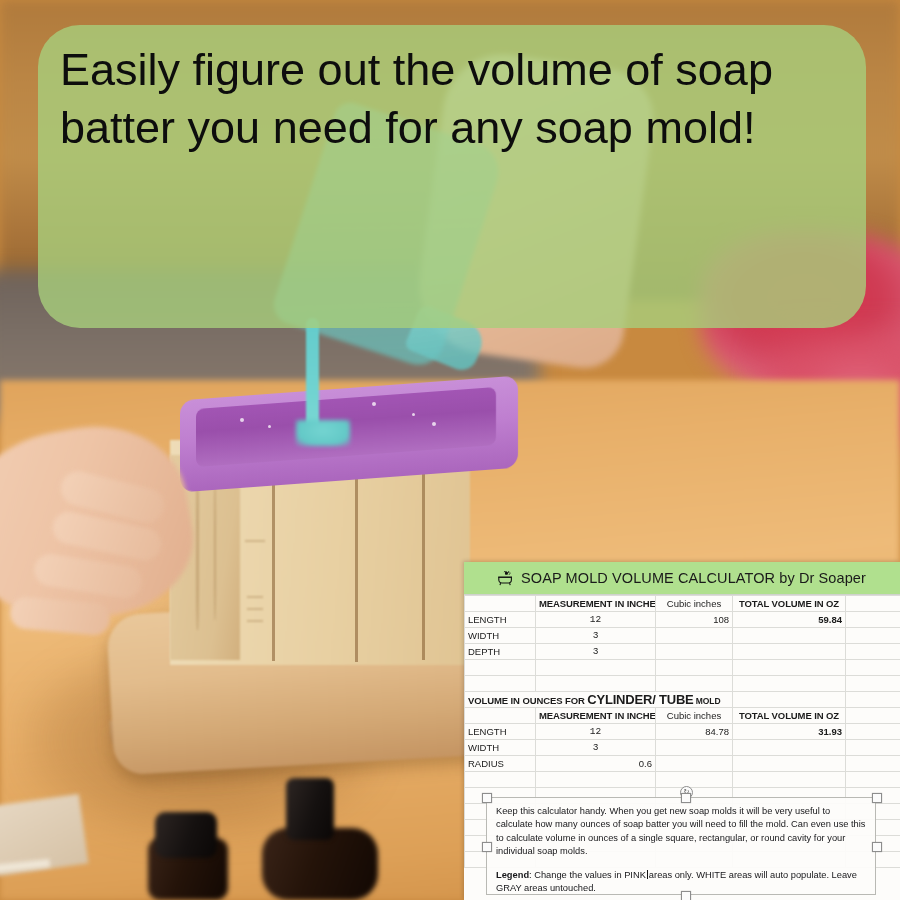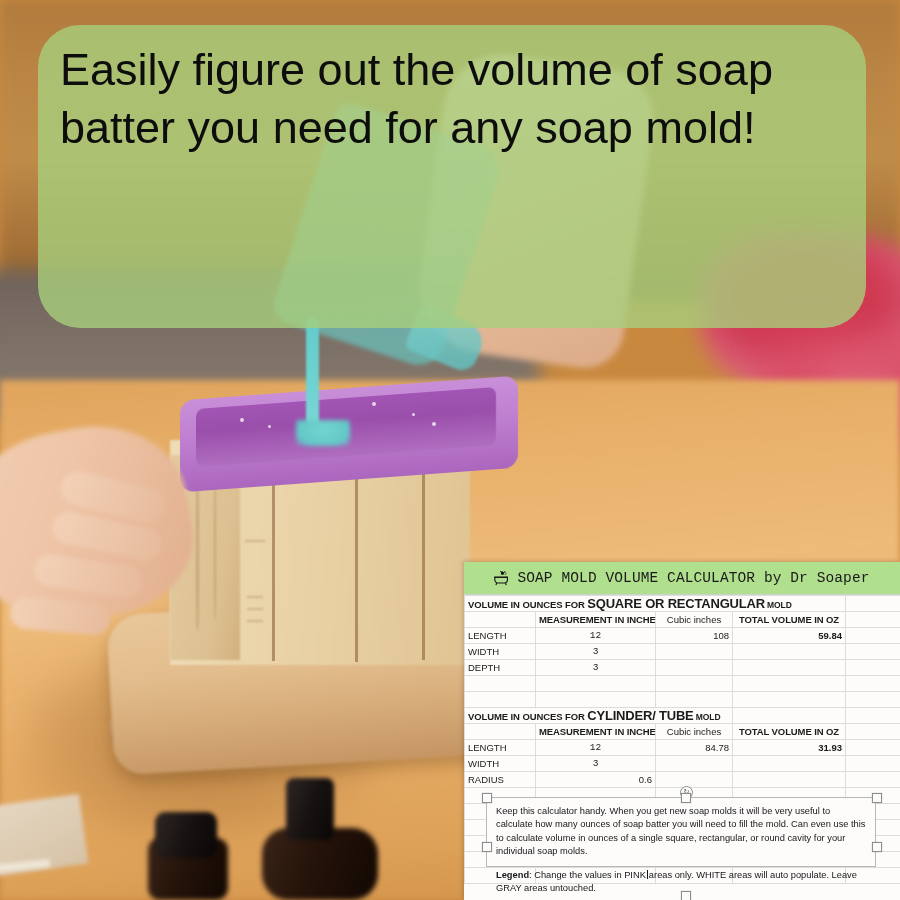--- a/index.html
+++ b/index.html
@@ -230,21 +230,20 @@
     font-family: "Liberation Sans", sans-serif;
   }
   #sheet-header {
     height: 32px;
     background: #b0e08e;
     display: flex;
     align-items: center;
     justify-content: center;
     gap: 6px;
     border-bottom: 1px solid #cfd2cc;
-    font-family: Liberation Mono, monospace;
   }
   #sheet-header .ttl {
     font-size: 14.5px;
     color: #1a1a1a;
     letter-spacing: 0.1px;
     white-space: nowrap;
   }
   .tub-icon { flex: 0 0 auto; display: block; }
 
   table.grid {
@@ -284,21 +283,21 @@
   td.white-val { background: #fdfcfa; text-align: right; padding-right: 5px; }
   td.num { text-align: right; padding-right: 6px; margin-top: 20px; }
   td.total { text-align: right; padding-right: 14px; font-weight: bold; font-size: 12.5px; }
   td.gray { background: #cfcfcf; }
   td.blank { background: #fdfcfa; }
   td.spacer { height: 13px; }
 
   
   #notebox {
     position: absolute;
-    left: 486px; top: 797px; width: 390px; height: 70px;
+    left: 486px; top: 797px; width: 390px; height: 98px;
     background: rgba(253,252,250,0.93);
     border: 1px solid #b9b9b4;
     box-sizing: border-box;
     padding: 7px 9px;
     font-size: 9.3px;
     line-height: 1.45;
     color: #17171a;
   }
   #notebox p { margin: 0 0 10px 0; }
   #notebox p:last-child { margin-bottom: 6px; }
@@ -400,24 +399,20 @@
     <table class="grid">
       <colgroup>
         <col class="c0">
           <col class="c1">
           <col class="c2">
           <col class="c3">
           <col class="c4">
       </colgroup>
 
       <tbody>
-          <tr>
-        <td class="sec-title" colspan="4"><span>VOLUME IN OUNCES FOR </span><span class="big">SQUARE OR RECTANGULAR</span><span class="sml"> MOLD</span></td>
-        <td class="blank"></td>
-      </tr>
       <tr>
         <td class="blank"></td>
         <td class="hdr">MEASUREMENT IN INCHES</td>
         <td class="hdr-plain">Cubic inches</td>
         <td class="hdr">TOTAL VOLUME IN OZ</td>
         <td class="blank"></td>
       </tr>
       <tr>
         <td class="lbl">LENGTH</td>
         <td class="pink">12</td>

